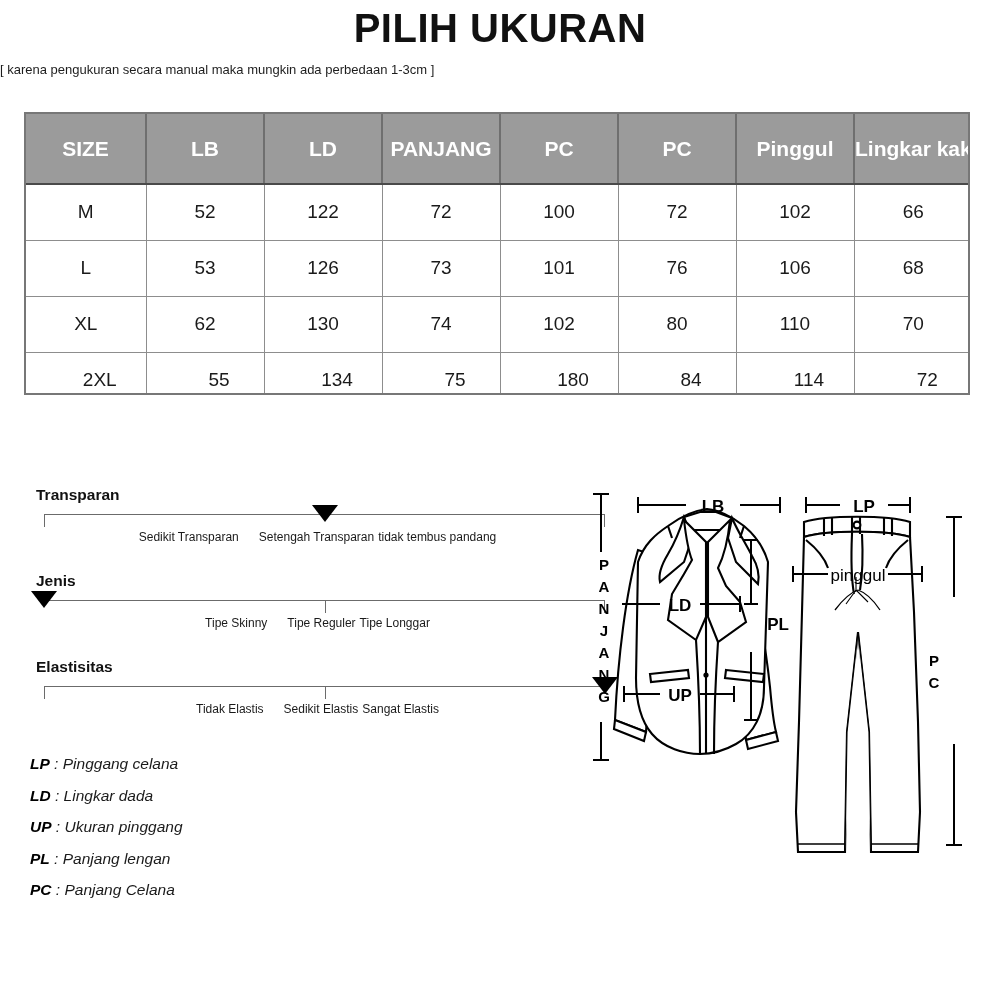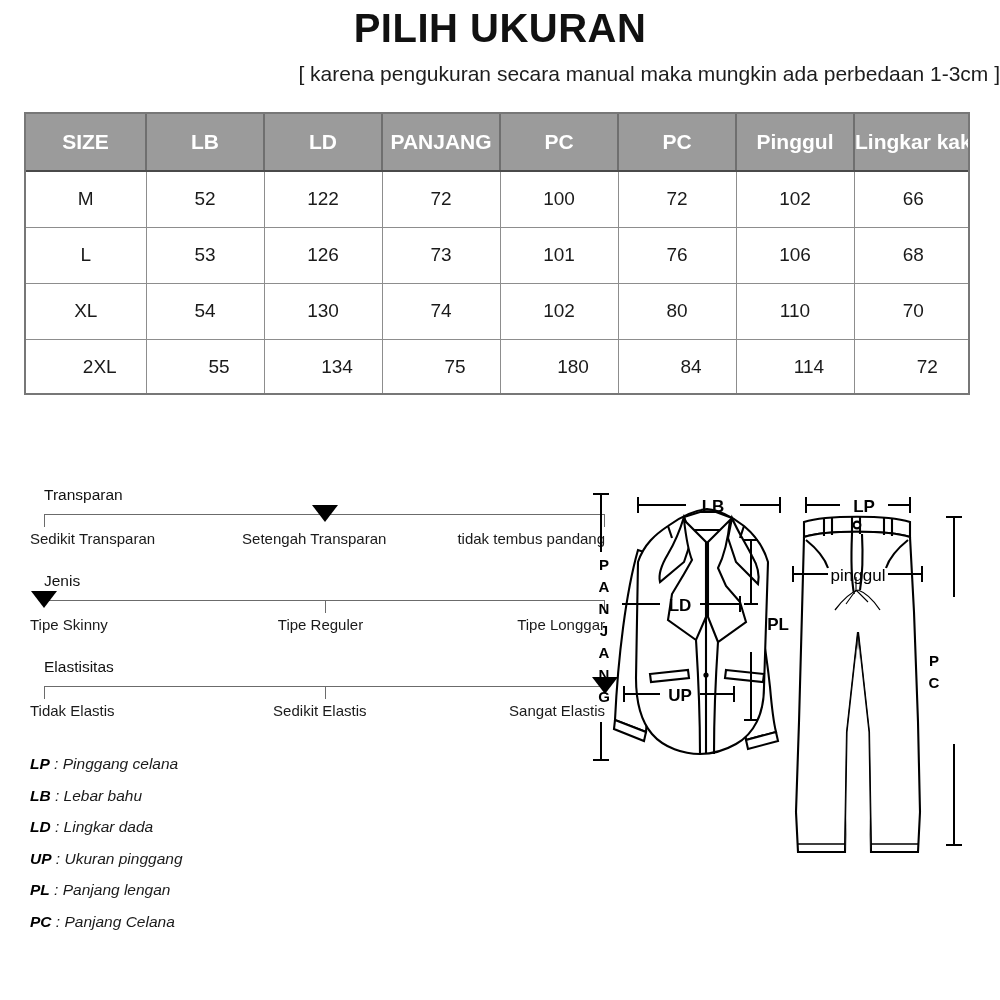--- a/index.html
+++ b/index.html
@@ -14,40 +14,40 @@
 
   
   .title {
     position: absolute; left: 0; top: 6px; width: 1000px;
     text-align: center;
     font-size: 40px; font-weight: bold; letter-spacing: .5px;
     color: #111;
   }
   .subtitle {
     position: absolute; left: 0; top: 62px; width: 1000px;
-    text-align: right; font-size: 21px; color: #1d1d1d;
+    text-align: left; font-size: 13px; color: #1d1d1d;
   }
 
   
   .table-wrap {
     position: absolute; left: 24px; top: 112px;
     width: 946px; height: 283px;
     border: 2px solid #777;
     overflow: hidden;
   }
   table.size-table {
     width: 946px; border-collapse: collapse; table-layout: fixed;
   }
   table.size-table col.c-size { width: 120px; }
   table.size-table col.c-std  { width: 118px; }
   table.size-table th {
     background: #9b9b9b;
     color: #ffffff;
     font-size: 21px; font-weight: bold;
-    height: 57px;
+    height: 70px;
     border-right: 2px solid #6f6f6f;
     border-bottom: 2px solid #4a4a4a;
     white-space: nowrap;
     overflow: visible;
     text-align: center;
     padding: 0;
   }
   table.size-table th:last-child { border-right: none; }
   table.size-table td {
     height: 56px;
@@ -59,22 +59,22 @@
     color: #1a1a1a;
     padding: 0;
   }
   table.size-table td:last-child { border-right: none; }
   table.size-table tr:last-child td { border-bottom: none; padding-left: 28px; }
 
   
   .scales { position: absolute; left: 30px; top: 486px; width: 575px; }
   .scale-block { position: relative; height: 86px; }
   .scale-title {
-    font-size: 15.5px; font-weight: normal; color: #111;
-    margin-left: 14px; line-height: 18px;
+    font-size: 15.5px; font-weight: bold; color: #111;
+    margin-left: 6px; line-height: 18px;
   }
   .scale-bar {
     position: absolute; left: 14px; right: 0; top: 28px; height: 1px;
     background: #6b6b6b;
   }
   .tick {
     position: absolute; top: 0px; width: 1px; height: 13px; background: #6b6b6b;
   }
   .tick.t-left  { left: 0; }
   .tick.t-mid   { left: 50%; }
@@ -82,22 +82,22 @@
   .marker {
     position: absolute; top: -9px;
     width: 0; height: 0;
     border-left: 13px solid transparent;
     border-right: 13px solid transparent;
     border-top: 17px solid #000;
     margin-left: -13px;
   }
   .scale-labels {
     position: absolute; left: 0; right: 0; top: 44px;
-    display: flex; justify-content: space-between;
-    font-size: 15px; color: #1a1a1a; white-space: nowrap;
+    display: flex; justify-content: center;
+    font-size: 12px; color: #1a1a1a; white-space: nowrap; gap: 12px;
   }
   .scale-labels span.lab-mid { position: relative; left: 8px; }
 
   
   .legend { position: absolute; left: 30px; top: 748px; width: 340px; }
   .legend-row { font-size: 15.5px; line-height: 31.5px; color: #1a1a1a; white-space: nowrap; font-style: italic; }
   .legend-row b { font-weight: bold; color: #000; }
 
   
   .diagram { position: absolute; left: 588px; top: 482px; width: 400px; height: 400px; }
@@ -158,21 +158,21 @@
           <td>53</td>
           <td>126</td>
           <td>73</td>
           <td>101</td>
           <td>76</td>
           <td>106</td>
           <td>68</td>
         </tr>
         <tr>
           <td>XL</td>
-          <td>54</td>
+          <td>62</td>
           <td>130</td>
           <td>74</td>
           <td>102</td>
           <td>80</td>
           <td>110</td>
           <td>70</td>
         </tr>
         <tr>
           <td>2XL</td>
           <td>55</td>
@@ -227,21 +227,20 @@
       <div class="scale-labels">
         <span>Tidak Elastis</span>
         <span class="lab-mid">Sedikit Elastis</span>
         <span>Sangat  Elastis</span>
       </div>
     </div>
   </div>
 
   <div class="legend">
     <div class="legend-row"><b>LP</b><span> : </span><span>Pinggang celana</span></div>
-    <div class="legend-row"><b>LB</b><span> : </span><span>Lebar bahu</span></div>
     <div class="legend-row"><b>LD</b><span> : </span><span>Lingkar dada</span></div>
     <div class="legend-row"><b>UP</b><span> : </span><span>Ukuran pinggang</span></div>
     <div class="legend-row"><b>PL</b><span> : </span><span>Panjang lengan</span></div>
     <div class="legend-row"><b>PC</b><span> : </span><span>Panjang Celana</span></div>
   </div>
 
   <div class="diagram">
 
     <div class="vlabel vlabel-panjang">P<br>A<br>N<br>J<br>A<br>N<br>G</div>
     <div class="vlabel vlabel-pc">P<br>C</div>

